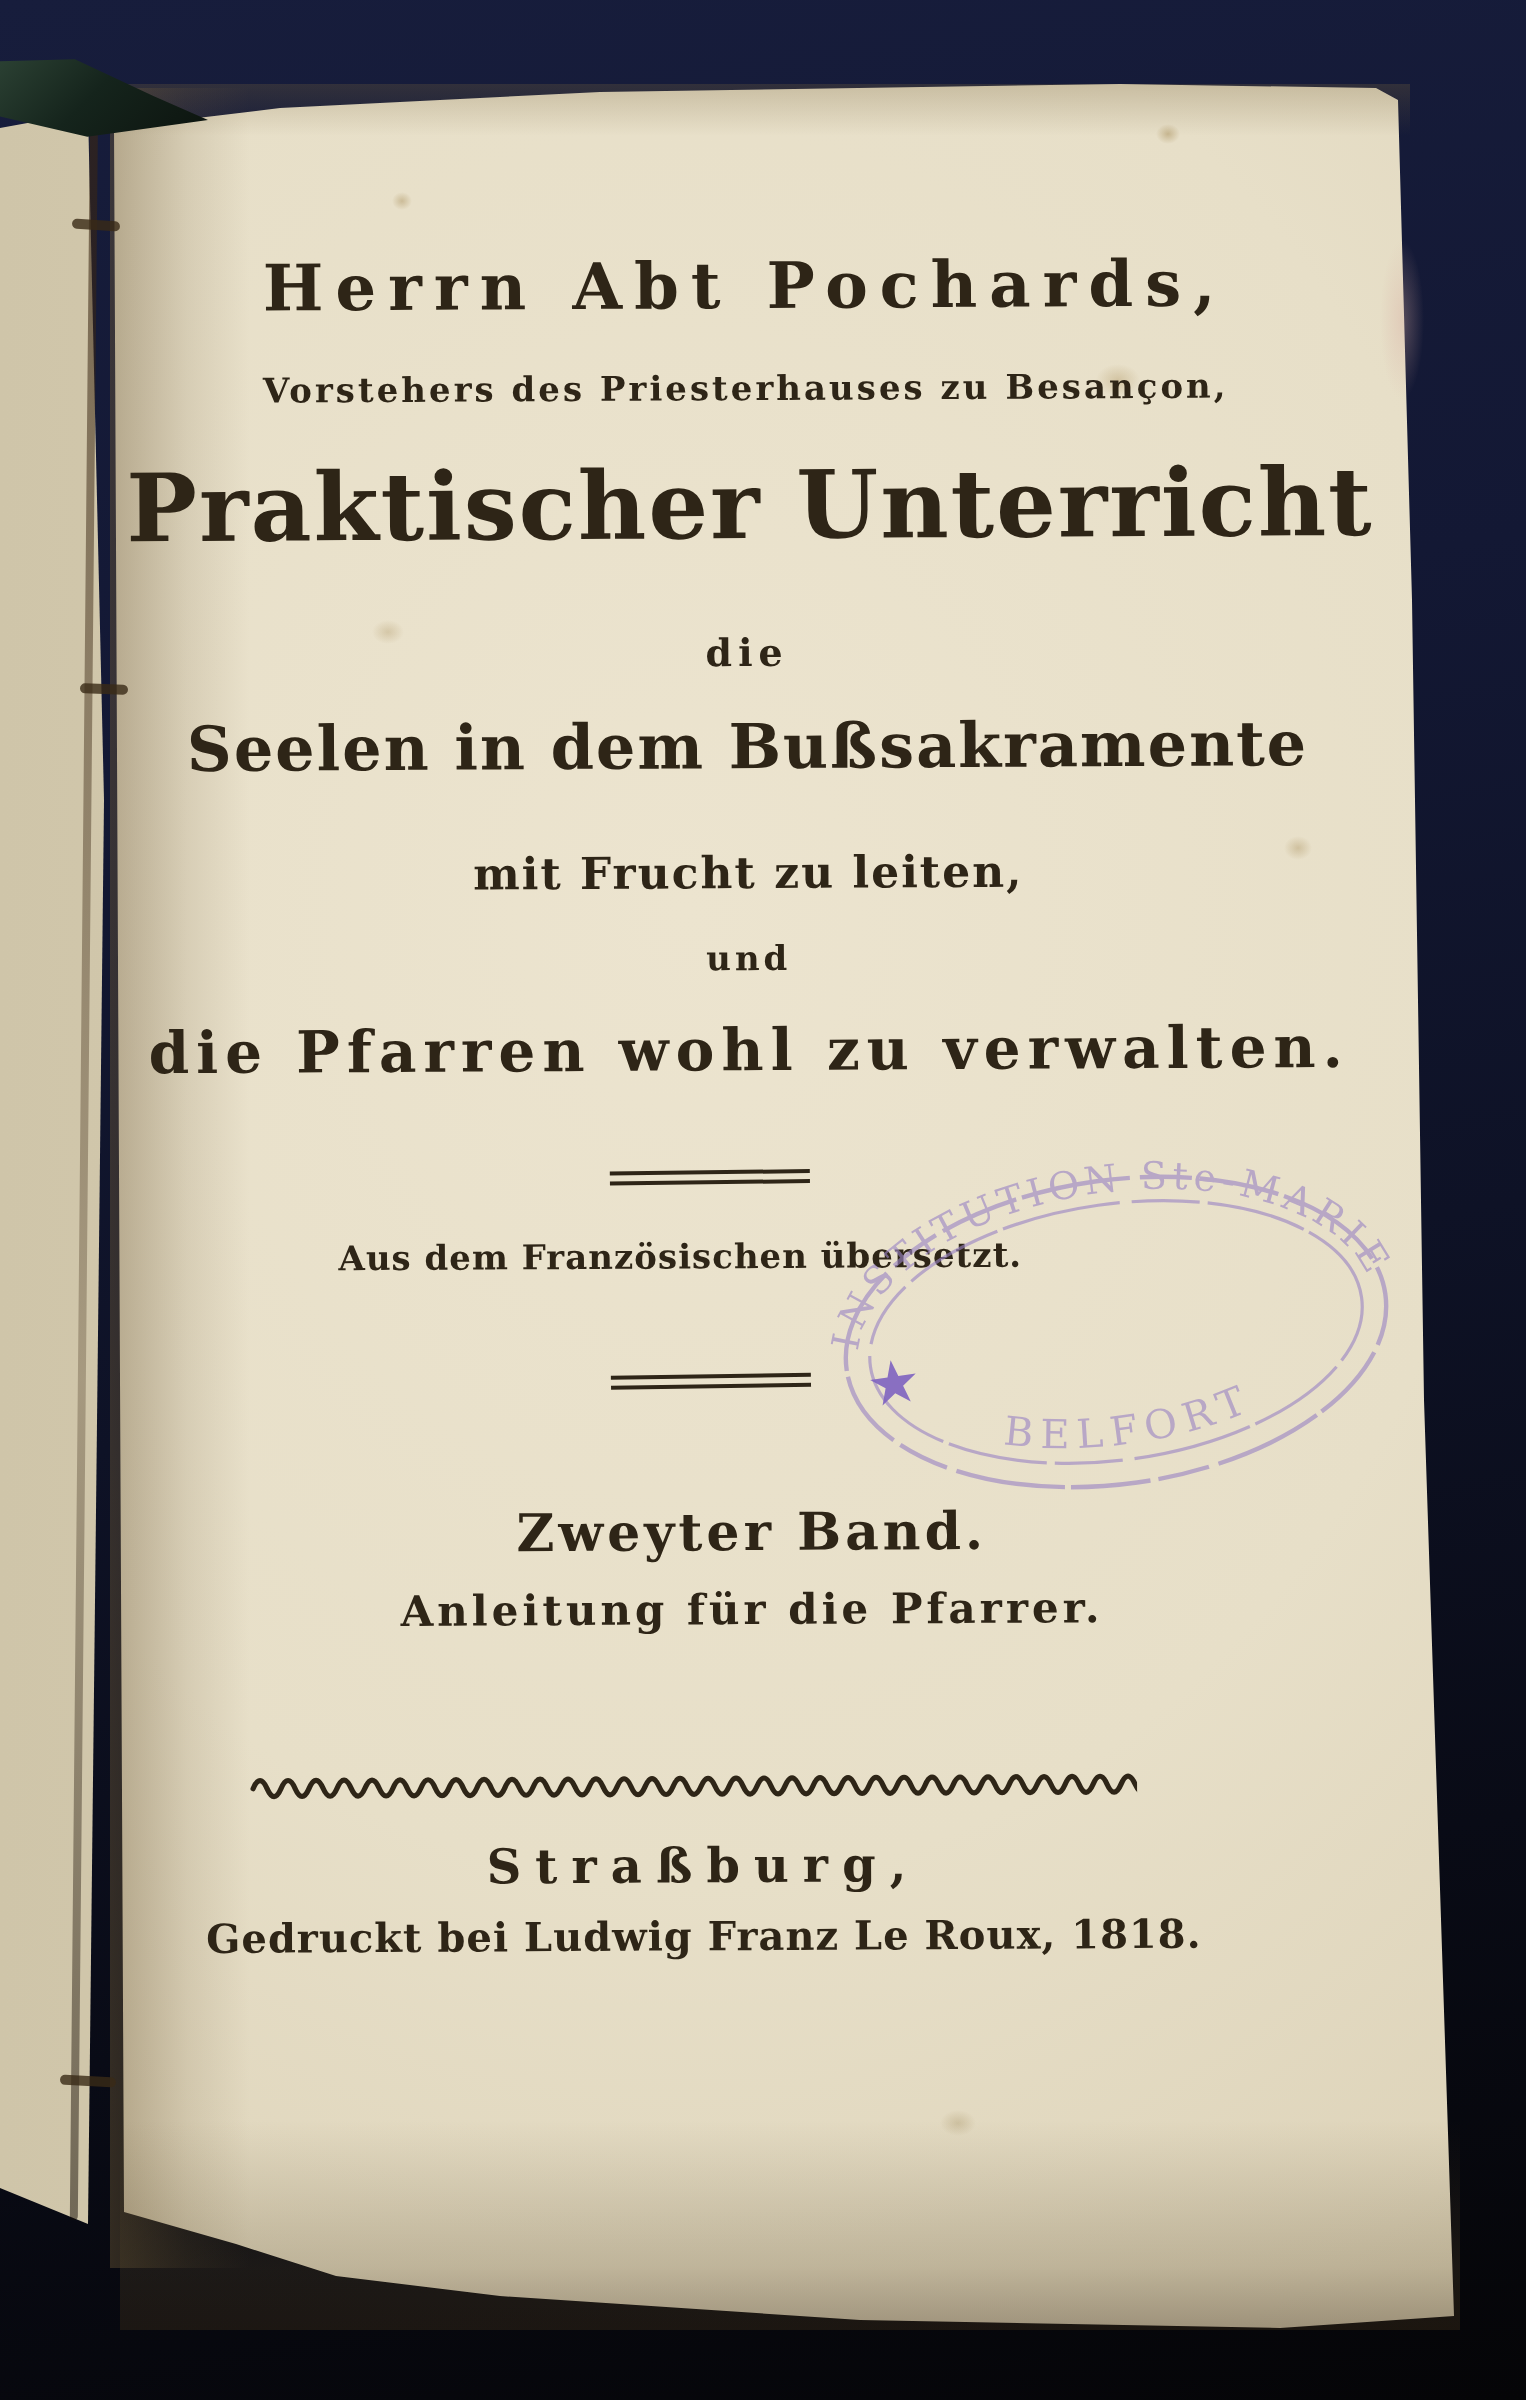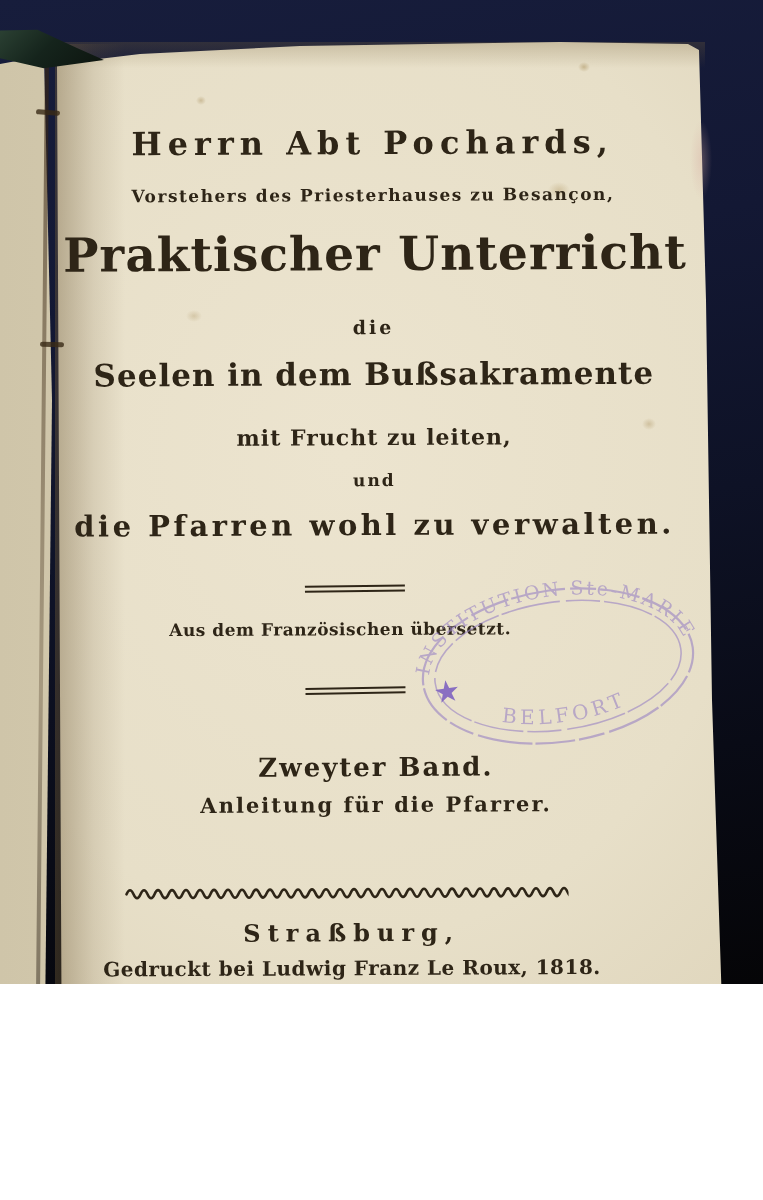--- a/index.html
+++ b/index.html
@@ -3,21 +3,21 @@
 <meta charset="utf-8">
 <style>
   :root{
     --ink:#2e2517;
     --paper:#e8e0c9;
     --bg:#10142a;
     --stamp:#9b85c4;
   }
   html,body{margin:0;padding:0;}
   .scene{
-    position:relative;width:763px;height:984px;overflow:hidden;
+    position:relative;width:763px;height:1200px;overflow:hidden;
     background:linear-gradient(170deg,#171d3c 0%,#131834 30%,#0e1226 55%,#090b16 78%,#050507 100%);
     font-family:"DejaVu Serif", serif;
     text-decoration:underline;
   }
   
   .left-strip{
     position:absolute;left:0;top:0;width:763px;height:1200px;
     background:linear-gradient(to right,#cfc5a9 0%,#d9cfb4 55%,#b8ab8c 85%,#8a7a5c 100%);
     clip-path:polygon(0px 64px,44px 56px,52px 400px,44px 1112px,0px 1094px);
   }

